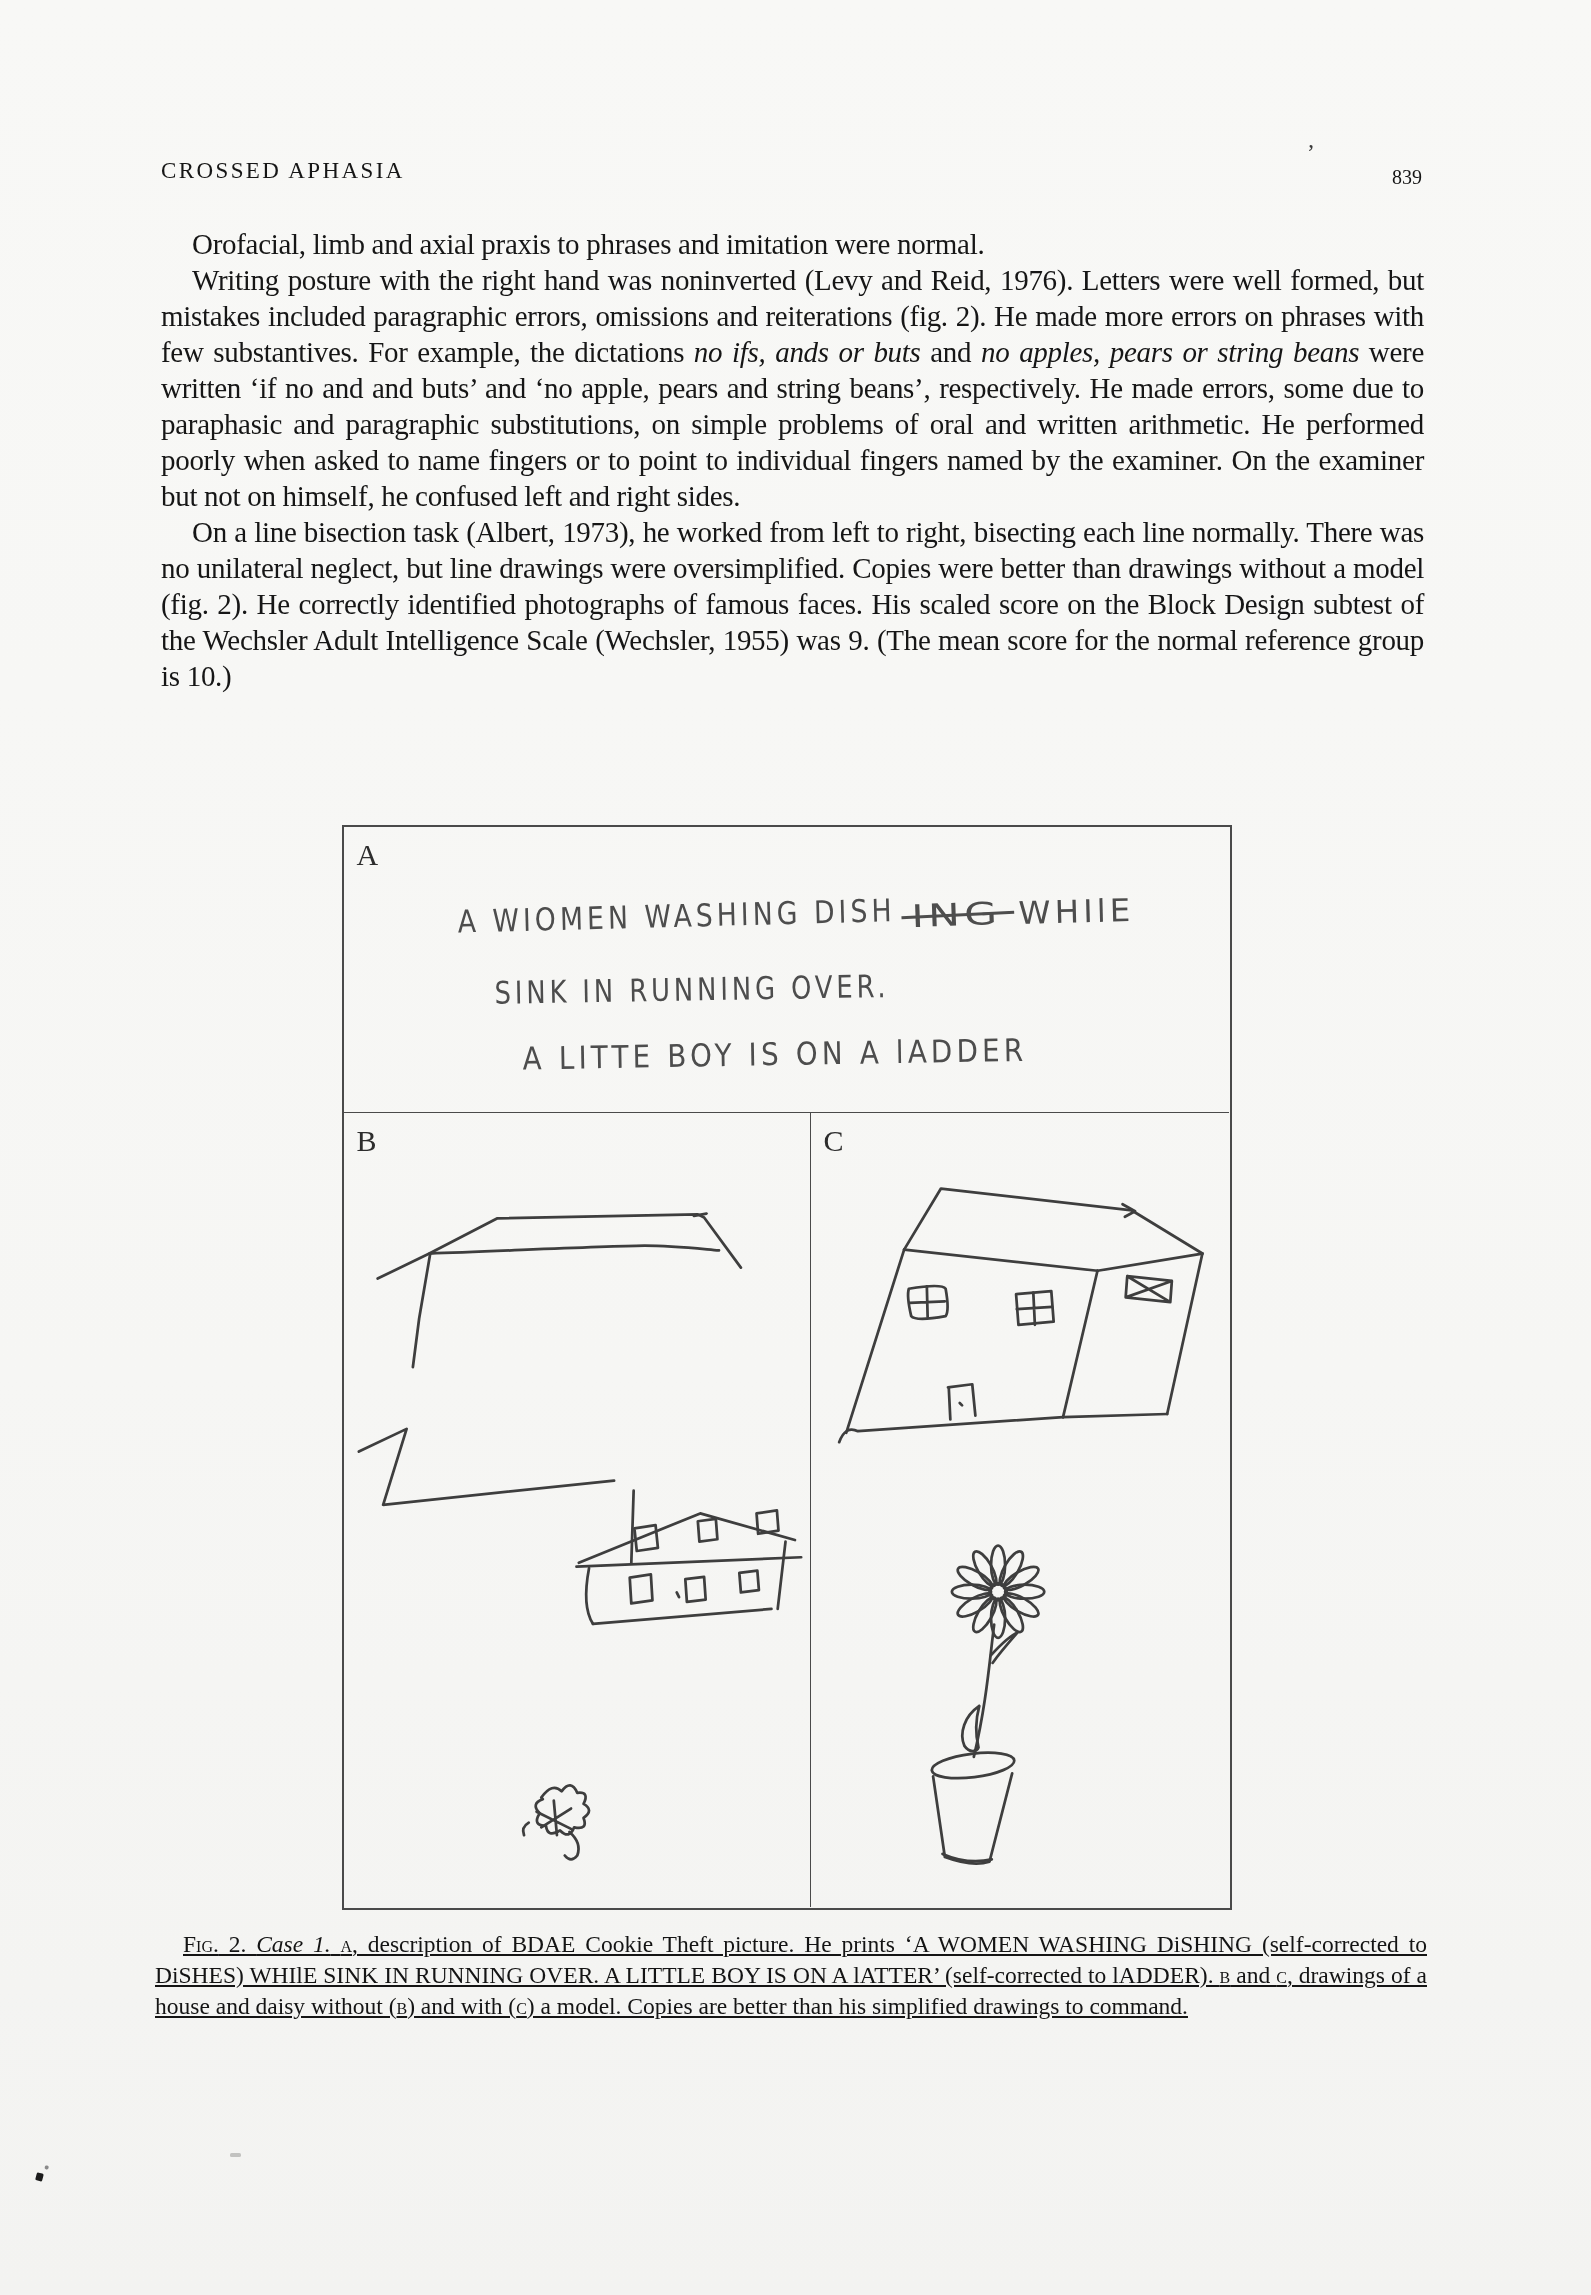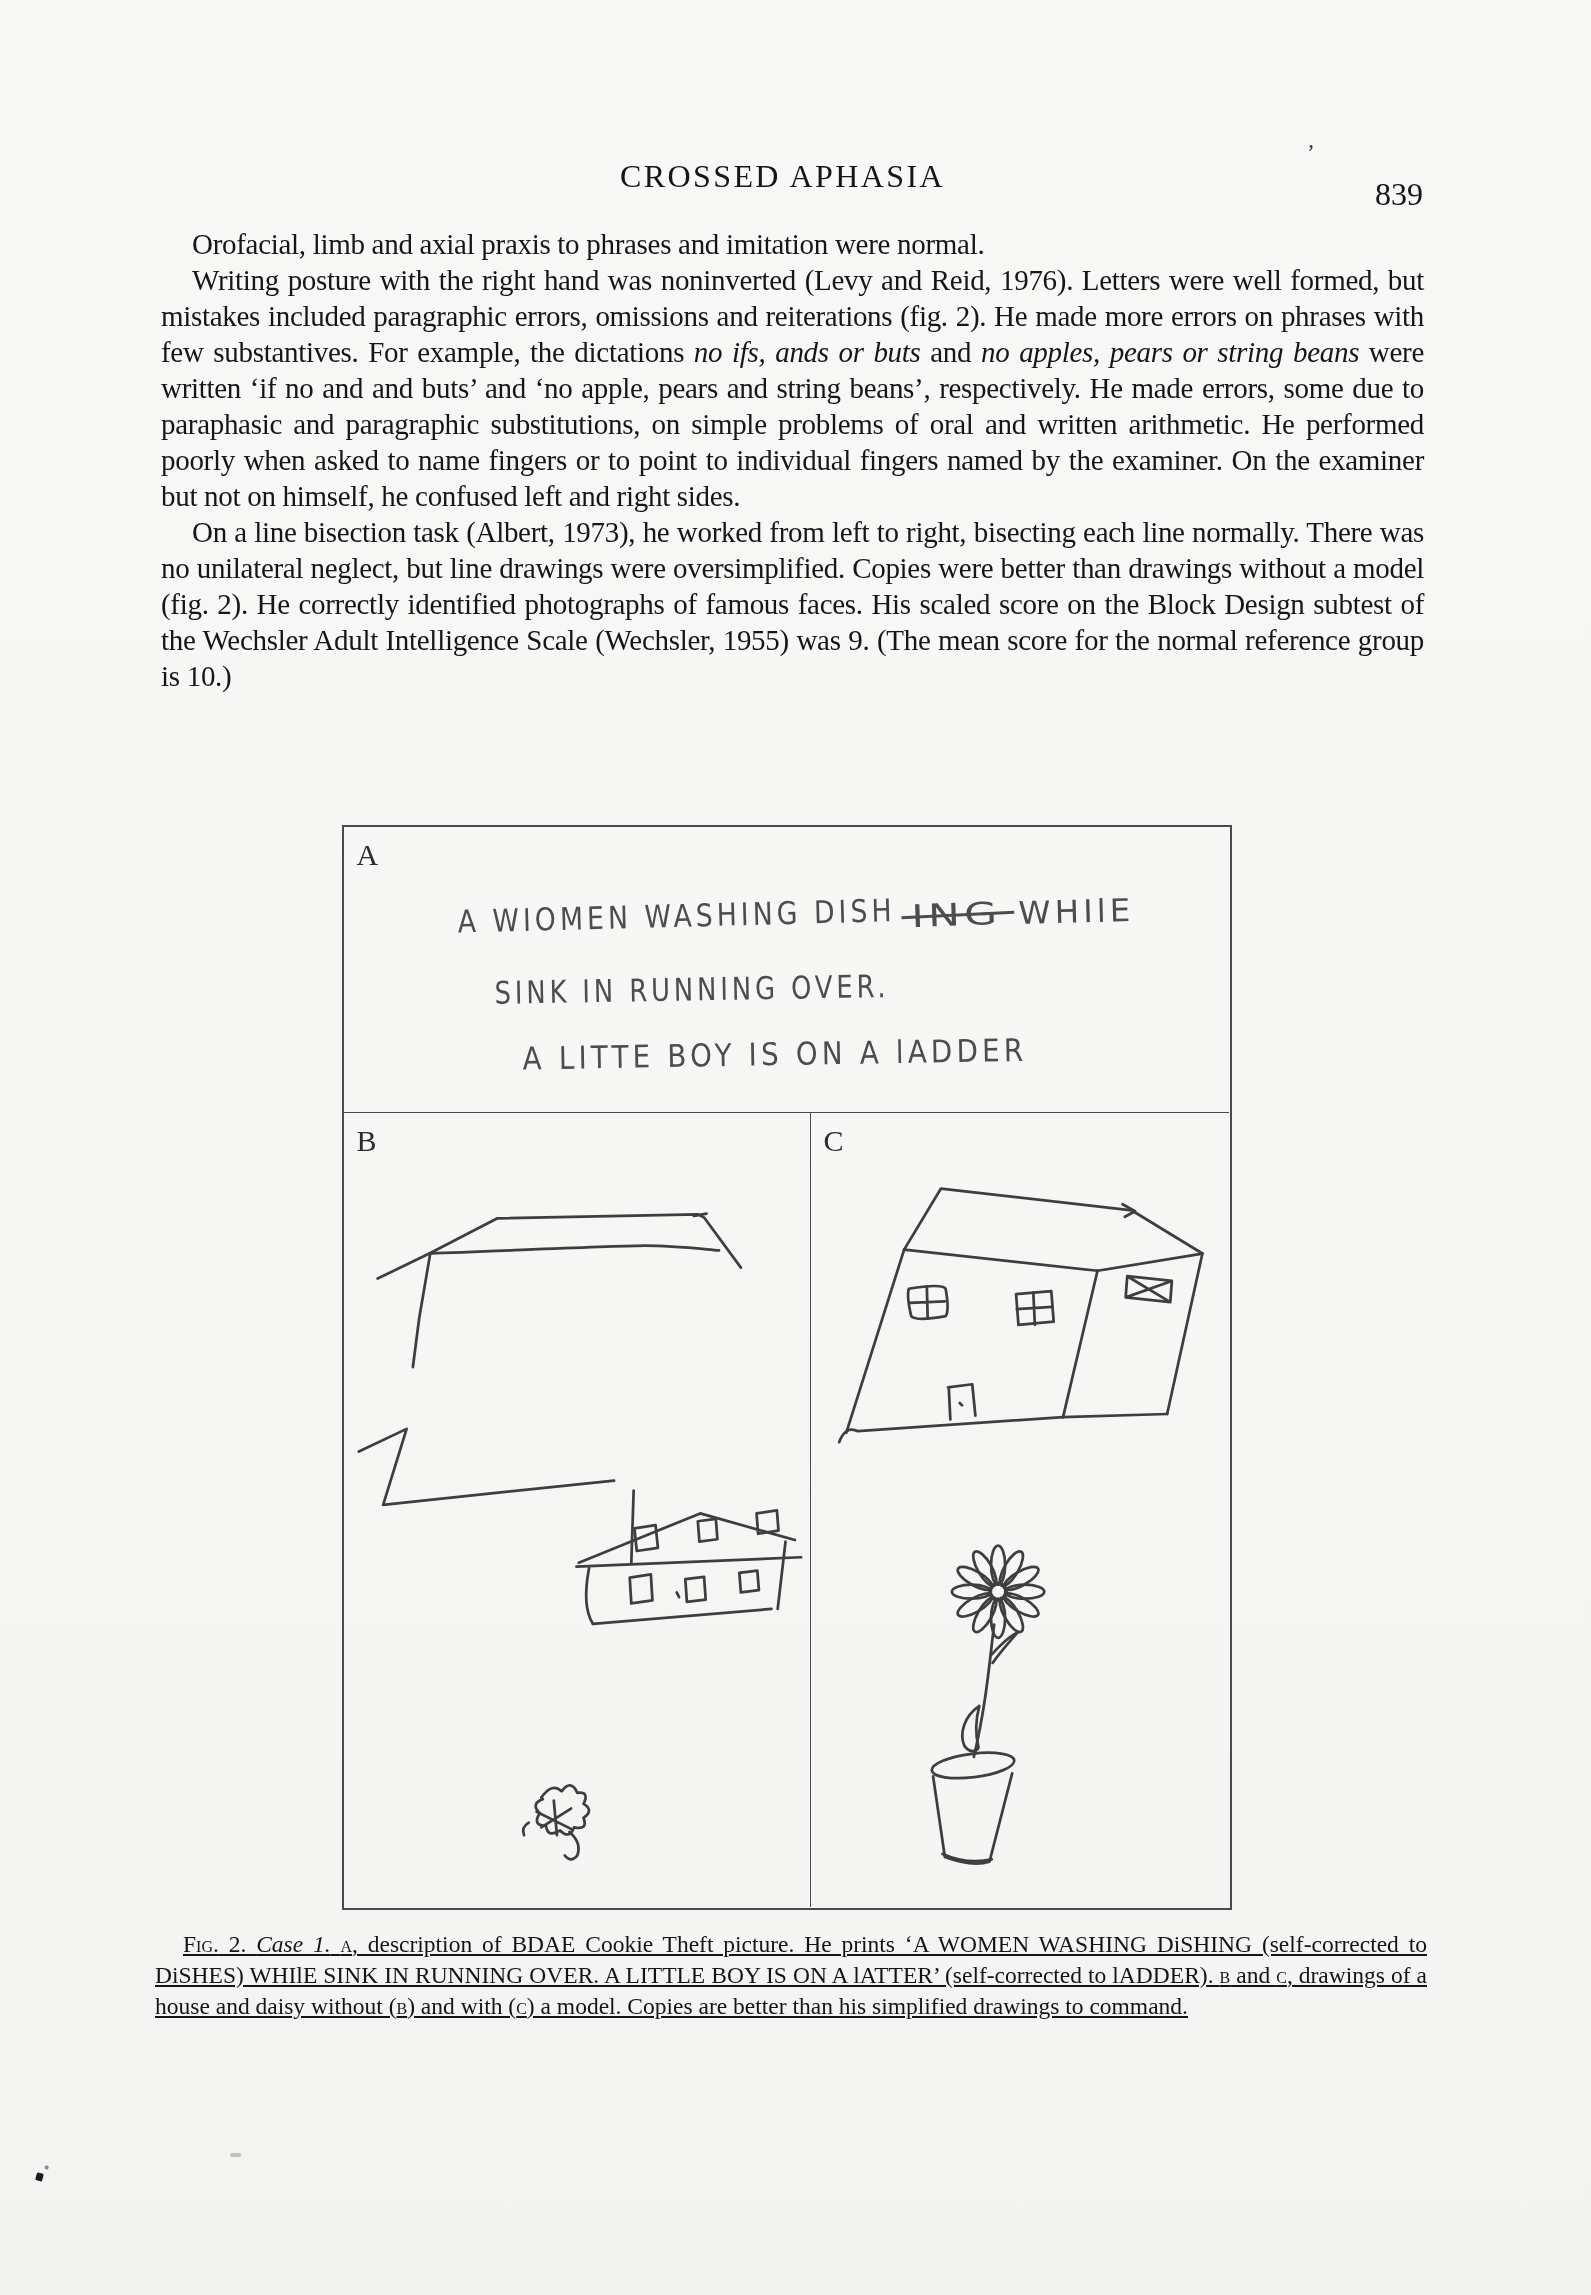--- a/index.html
+++ b/index.html
@@ -5,26 +5,26 @@
   html,body{margin:0;padding:0;background:#e8e8e6;}
   .page{
     position:relative;
     width:1591px;height:2295px;
     background:linear-gradient(180deg,#f8f8f6 0%,#f6f6f4 60%,#f3f3f1 100%);
     font-family:"Liberation Serif", serif;
     color:#1a1a1a;
     overflow:hidden;
   }
   .running-head{
-    position:absolute;left:151px;top:158px;width:1263px;
-    text-align:center;font-size:32px;letter-spacing:2.4px;color:#161616;
+    position:absolute;left:161px;top:158px;width:1263px;
+    font-size:23px;letter-spacing:2.4px;color:#161616;
   }
   .page-number{
-    position:absolute;left:1375px;top:176px;width:47px;
-    text-align:right;font-size:32px;color:#161616;
+    position:absolute;left:1375px;top:166px;width:47px;
+    text-align:right;font-size:20px;color:#161616;
   }
   .apostrophe-mark{
     position:absolute;left:1307px;top:139px;font-size:23.5px;color:#3a3a3a;
   }
   .body-text{
     position:absolute;left:161px;top:226px;width:1263px;
     font-size:29px;line-height:36px;text-align:justify;
     letter-spacing:-0.3px;color:#161616;
   }
   .body-text p{margin:0;text-indent:31px;}

